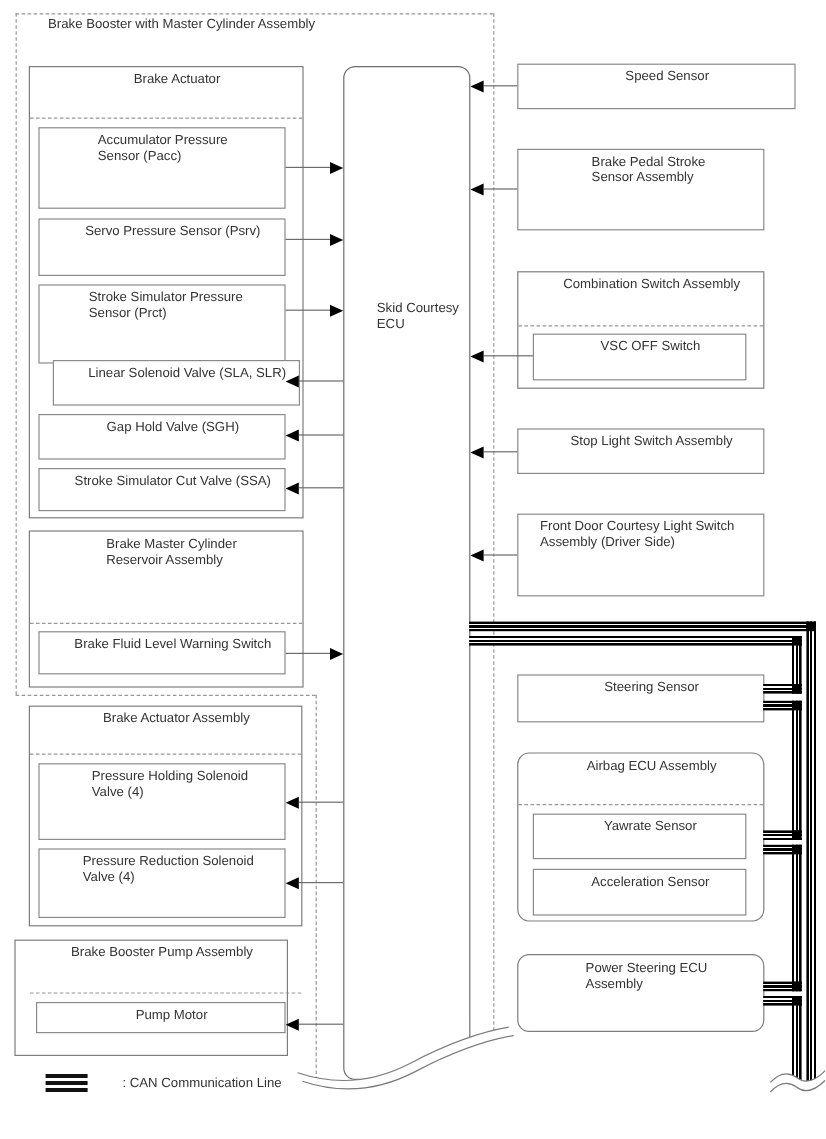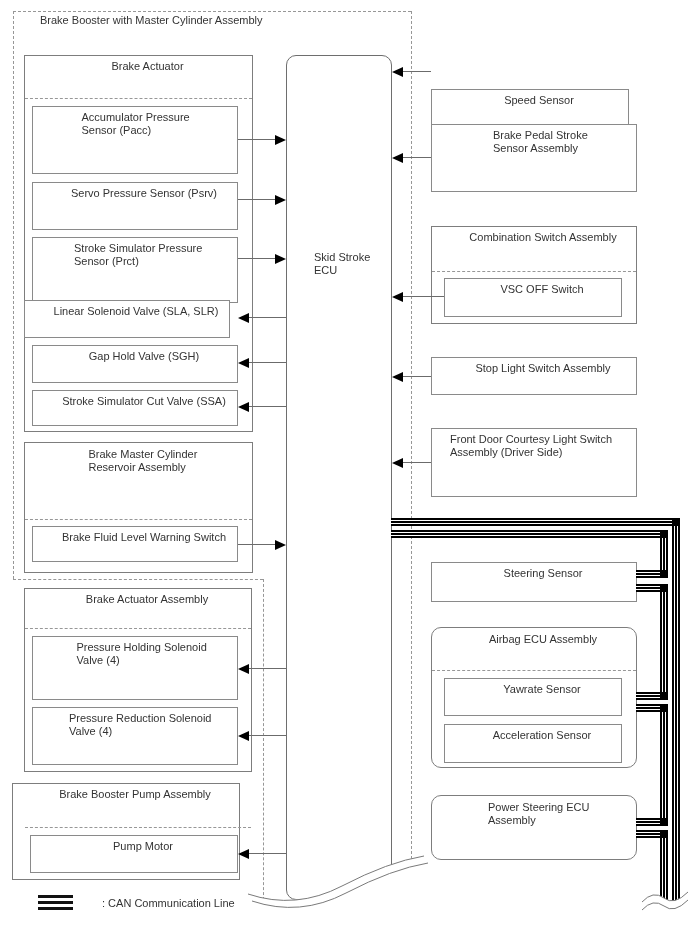--- a/index.html
+++ b/index.html
@@ -53,21 +53,21 @@
   <div class="dh" style="left:25px;top:98px;width:227px;"></div>
   <div class="bx" style="left:32px;top:106px;width:206px;height:68px;">
     <span class="lbl tl w125">Accumulator Pressure Sensor (Pacc)</span>
   </div>
   <div class="bx" style="left:32px;top:182px;width:206px;height:48px;">
     <span class="lbl">Servo Pressure Sensor (Psrv)</span>
   </div>
   <div class="bx" style="left:32px;top:226px;width:206px;height:66px;margin-top:11px;">
     <span class="lbl tl w140">Stroke Simulator Pressure Sensor (Prct)</span>
   </div>
-  <div class="bx" style="left:24px;top:300px;width:206px;height:38px;">
+  <div class="bx" style="left:44px;top:300px;width:206px;height:38px;">
     <span class="lbl">Linear Solenoid Valve (SLA, SLR)</span>
   </div>
   <div class="bx" style="left:32px;top:345px;width:206px;height:38px;">
     <span class="lbl">Gap Hold Valve (SGH)</span>
   </div>
   <div class="bx" style="left:32px;top:390px;width:206px;height:36px;">
     <span class="lbl">Stroke Simulator Cut Valve (SSA)</span>
   </div>
 
   <div class="grp" style="left:24px;top:442px;width:229px;height:131px;padding-top:5px;">
@@ -86,28 +86,28 @@
     <span class="lbl tl w135">Pressure Holding Solenoid Valve (4)</span>
   </div>
   <div class="bx" style="left:32px;top:707px;width:206px;height:58px;">
     <span class="lbl tl w150">Pressure Reduction Solenoid Valve (4)</span>
   </div>
 
   <div class="grp" style="left:12px;top:783px;width:228px;height:97px;">
     <span class="lbl">Brake Booster Pump Assembly</span>
   </div>
   <div class="dh" style="left:25px;top:827px;width:226px;"></div>
-  <div class="bx" style="left:30px;top:835px;width:208px;height:38px;">
+  <div class="bx" style="left:30px;top:835px;width:208px;height:26px;">
     <span class="lbl">Pump Motor</span>
   </div>
 
   <div class="abs rnd" style="left:286px;top:55px;width:106px;height:845px;border:1px solid #6e6e6e;background:#fff;box-sizing:border-box;"></div>
-  <span class="abs lbl tl w72" style="left:296px;top:251px;">Skid Stroke ECU</span>
-
-  <div class="bx" style="left:431px;top:53px;width:198px;height:38px;margin-top:36px;">
+  <span class="abs lbl tl w72" style="left:296px;top:251px;">Skid Courtesy ECU</span>
+
+  <div class="bx" style="left:431px;top:53px;width:232px;height:38px;">
     <span class="lbl">Speed Sensor</span>
   </div>
   <div class="bx" style="left:431px;top:124px;width:206px;height:68px;">
     <span class="lbl tl w100">Brake Pedal Stroke Sensor Assembly</span>
   </div>
   <div class="grp" style="left:431px;top:226px;width:206px;height:98px;">
     <span class="lbl">Combination Switch Assembly</span>
   </div>
   <div class="dh" style="left:432px;top:271px;width:204px;"></div>
   <div class="bx" style="left:444px;top:278px;width:178px;height:39px;">

